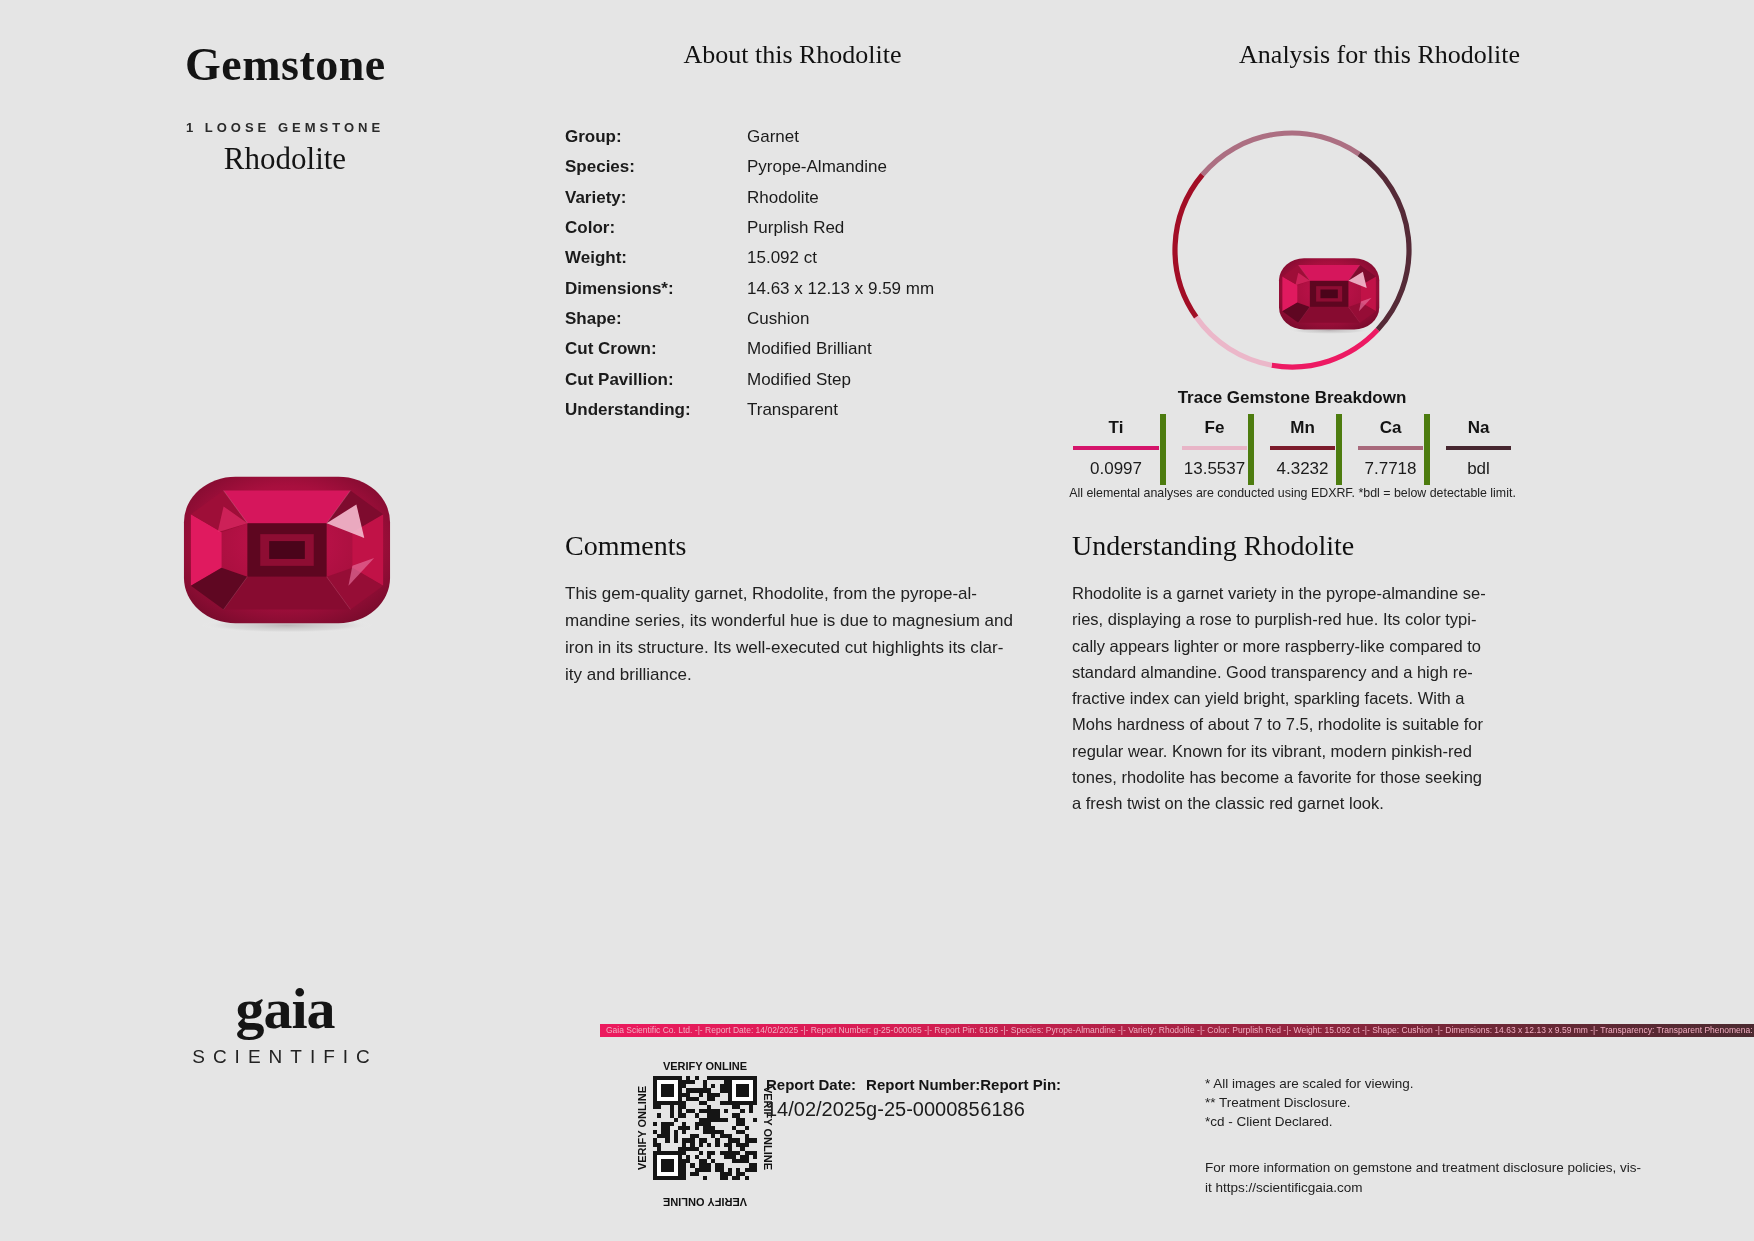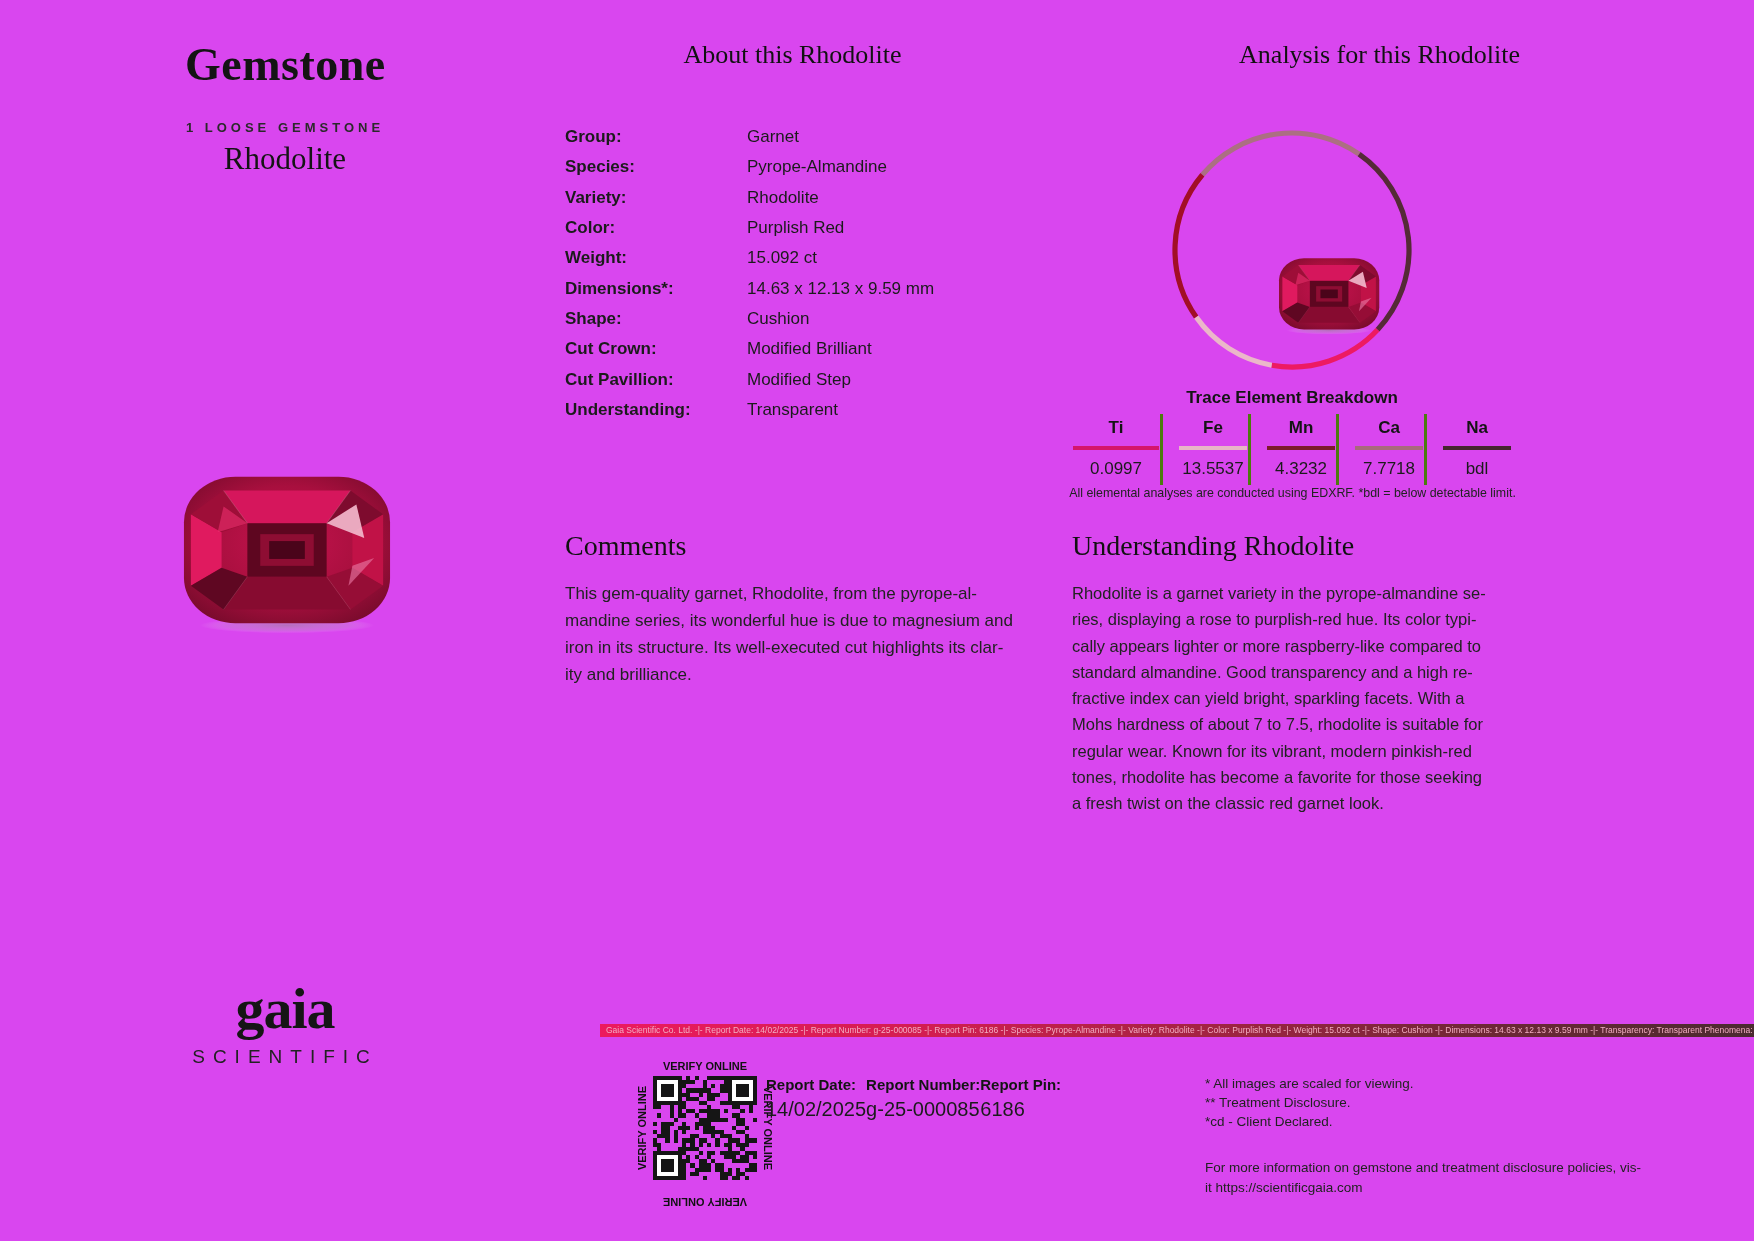--- a/index.html
+++ b/index.html
@@ -1,18 +1,18 @@
 <!DOCTYPE html>
 <html><head>
 <meta charset="utf-8">
 <style>
   * { margin:0; padding:0; box-sizing:border-box; }
   html,body { background:#ffffff; }
   body { font-family:"Liberation Sans", sans-serif; color:#1c1c1c; }
-  .page { position:relative; width:1754px; height:1241px; background:#d946ef; overflow:hidden; }
+  .page { position:relative; width:1754px; height:1241px; background:#e5e5e5; overflow:hidden; }
 
   
   .brand-title { position:absolute; left:185px; top:38px; width:260px; font-family:"Liberation Serif", serif; font-size:46px; font-weight:600; color:#141414; letter-spacing:0.5px; }
   .item-block { position:absolute; left:160px; top:120px; width:250px; text-align:center; }
   .item-count { font-size:13px; font-weight:700; letter-spacing:4px; color:#2a2a2a; }
   .item-name { margin-top:6px; font-family:"Liberation Serif", serif; font-size:31px; color:#141414; }
   .gem-photo-large { position:absolute; left:178px; top:466px; width:218px; height:170px; }
   .logo-block { position:absolute; left:175px; top:980px; width:220px; text-align:center; }
   .logo-main { font-family:"Liberation Serif", serif; font-weight:700; font-size:58px; line-height:58px; color:#151515; letter-spacing:-1px; }
   .logo-sub { margin-top:8px; font-size:19px; letter-spacing:8px; color:#222; }
@@ -25,21 +25,21 @@
   .prop-value { color:#1b1b1b; }
   .comments-title { position:absolute; left:565px; top:530px; font-family:"Liberation Serif", serif; font-size:28px; color:#111; }
   .comments-body { position:absolute; left:565px; top:580px; width:500px; font-size:17px; line-height:27px; color:#222; white-space:pre-line; }
 
   
   .analysis-title { position:absolute; left:1065px; top:40px; width:455px; text-align:right; font-family:"Liberation Serif", serif; font-size:26px; color:#111; }
   .ring-wrap { position:absolute; left:1162px; top:120px; width:260px; height:260px; }
   .table-title { position:absolute; left:1072px; top:388px; width:440px; text-align:center; font-size:17px; font-weight:700; color:#141414; }
   .trace-table { position:absolute; left:1072px; top:414px; width:440px; display:flex; }
   .trace-col { width:88px; text-align:center; }
-  .trace-col + .trace-col { border-left:3px solid #4d7c0f;padding-left:15px; }
+  .trace-col + .trace-col { border-left:6px solid #4d7c0f;padding-left:15px; }
   .trace-head { font-size:17px; font-weight:700; color:#141414; padding:4px 0 8px 0; }
   .trace-bar { height:4px; margin:0 1px; }
   .trace-val { font-size:17px; color:#1b1b1b; padding:9px 0 6px 0; }
   .table-footnote { position:absolute; left:1040px; top:486px; width:505px; text-align:center; font-size:12.4px; color:#222; }
   .understanding-title { position:absolute; left:1072px; top:530px; font-family:"Liberation Serif", serif; font-size:28px; color:#111; }
   .understanding-body { position:absolute; left:1072px; top:580px; width:500px; font-size:16.5px; line-height:26.3px; color:#222; white-space:pre-line; }
 
   
   .ticker { position:absolute; left:600px; top:1024px; width:1154px; height:13px;
     background:linear-gradient(90deg,#ec1a5e 0%,#d31d51 28%,#a42343 52%,#6f2736 76%,#4b2a30 100%);
@@ -175,21 +175,21 @@
       <g id="ring-arcs">
           <path d="M 40.37 54.79 A 117 117 0 0 1 197.11 34.16" fill="none" stroke="#AC6F82" stroke-width="5.2"></path>
           <path d="M 197.11 34.16 A 117 117 0 0 1 215.57 209.79" fill="none" stroke="#552A37" stroke-width="5.2"></path>
           <path d="M 215.57 209.79 A 117 117 0 0 1 109.68 245.22" fill="none" stroke="#ED1A63" stroke-width="5.2"></path>
           <path d="M 109.68 245.22 A 117 117 0 0 1 34.16 197.11" fill="none" stroke="#EBB7C9" stroke-width="5.2"></path>
           <path d="M 34.16 197.11 A 117 117 0 0 1 40.37 54.79" fill="none" stroke="#A20E26" stroke-width="5.2"></path>
         </g>
       <use href="#gem-cut" x="77" y="90" width="106" height="82" transform="translate(77,90) scale(0.482)"></use>
     </svg>
   </div>
-  <div class="table-title">Trace Element Breakdown</div>
+  <div class="table-title">Trace Gemstone Breakdown</div>
   <div class="trace-table">
       <div class="trace-col">
         <div class="trace-head">Ti</div>
         <div class="trace-bar" style="background: rgb(213, 21, 107);"></div>
         <div class="trace-val">0.0997</div>
       </div>
       <div class="trace-col">
         <div class="trace-head">Fe</div>
         <div class="trace-bar" style="background: rgb(232, 181, 199);"></div>
         <div class="trace-val">13.5537</div>

